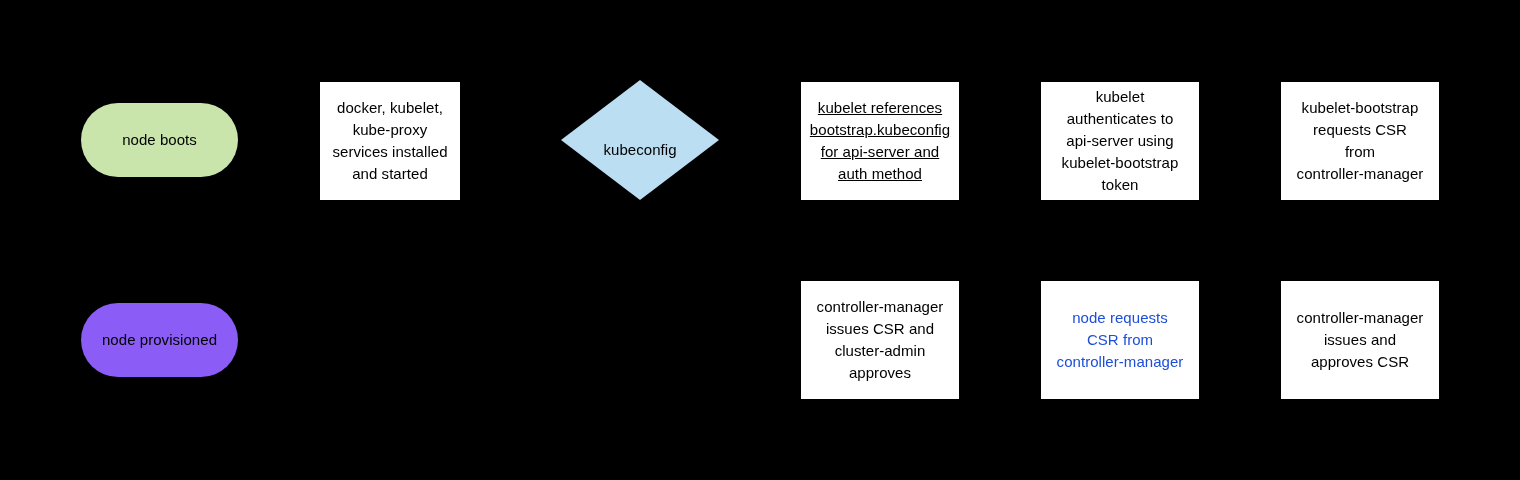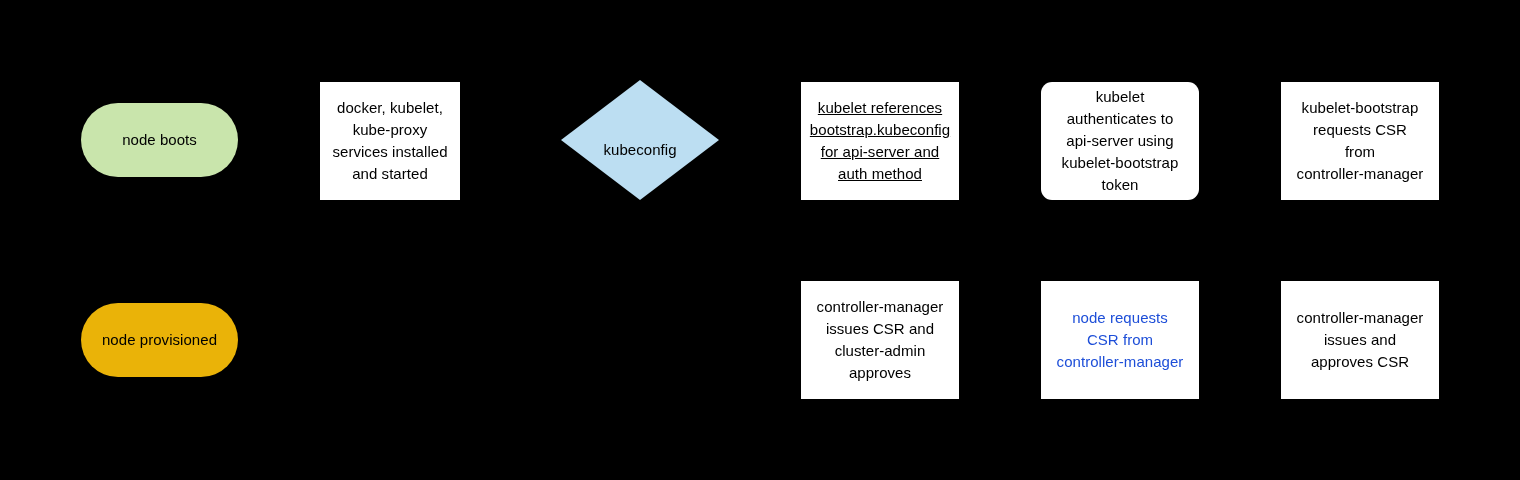--- a/index.html
+++ b/index.html
@@ -86,36 +86,36 @@
           <polygon points="79,0 158,60 79,120 0,60" fill="#bcdef2"></polygon>
         </svg>
         <span class="label">kubeconfig</span>
       </div>
       <div class="node shape-rect overflow" style="left: 801px; top: 82px; width: 158px; height: 118px; color: rgb(0, 0, 0); background: rgb(255, 255, 255);">
         <span class="label">kubelet references
 bootstrap.kubeconfig
 for api-server and
 auth method</span>
       </div>
-      <div class="node shape-rect" style="left: 1041px; top: 82px; width: 158px; height: 118px; color: rgb(0, 0, 0); background: rgb(255, 255, 255); border-radius: 11px;">
+      <div class="node shape-rect" style="left: 1041px; top: 82px; width: 158px; height: 118px; color: rgb(0, 0, 0); background: rgb(255, 255, 255);">
         <span class="label">kubelet
 authenticates to
 api-server using
 kubelet-bootstrap
 token</span>
       </div>
       <div class="node shape-rect" style="left: 1281px; top: 82px; width: 158px; height: 118px; color: rgb(0, 0, 0); background: rgb(255, 255, 255);">
         <span class="label">kubelet-bootstrap
 requests CSR
 from
 controller-manager</span>
       </div>
     </div>
     <div style="position: absolute; left: 0px; top: 0px; width: 100%; height: 100%;">
-      <div class="node shape-pill" style="left: 81px; top: 303px; width: 157px; height: 74px; color: rgb(0, 0, 0); background: #eab308;">
+      <div class="node shape-pill" style="left: 81px; top: 303px; width: 157px; height: 74px; color: rgb(0, 0, 0); background: #8b5cf6;">
         <span class="label">node provisioned</span>
       </div>
       <div class="node shape-rect" style="left: 801px; top: 281px; width: 158px; height: 118px; color: rgb(0, 0, 0); background: rgb(255, 255, 255);">
         <span class="label">controller-manager
 issues CSR and
 cluster-admin
 approves</span>
       </div>
       <div class="node shape-rect" style="left: 1041px; top: 281px; width: 158px; height: 118px; color: #1d4ed8; background: rgb(255, 255, 255);">
         <span class="label">node requests

